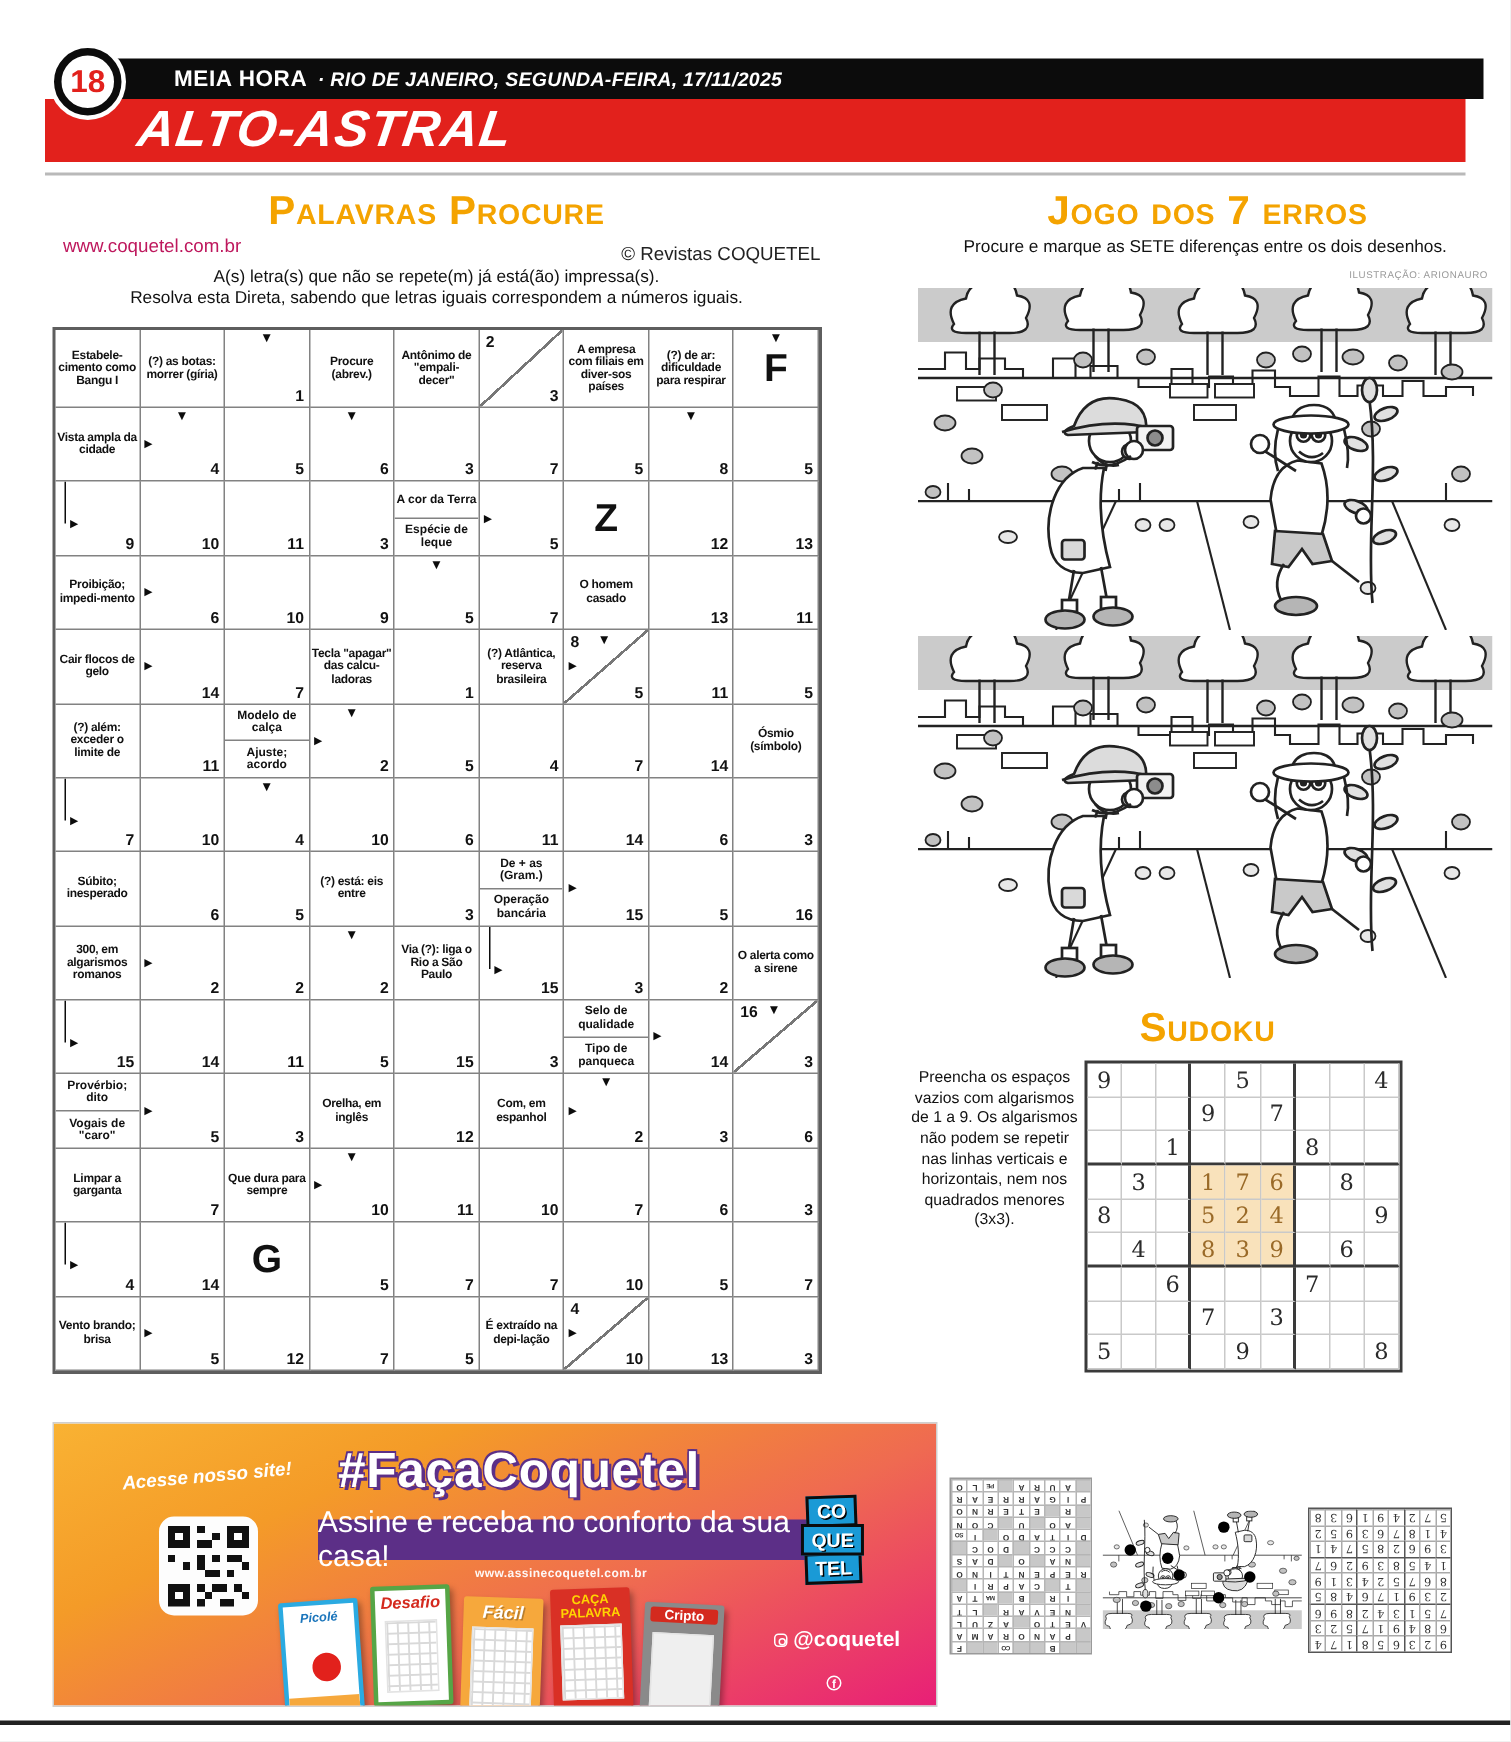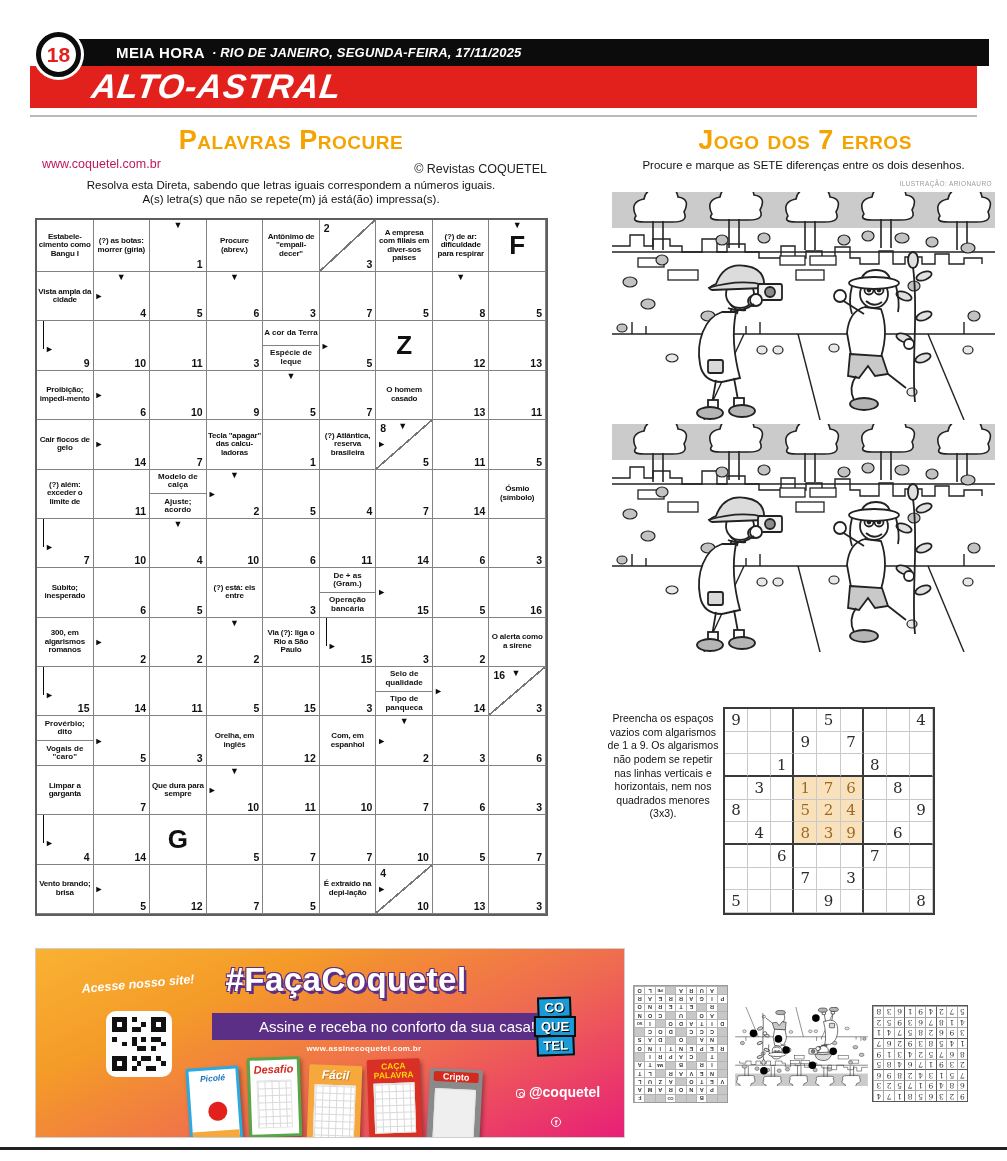--- a/index.html
+++ b/index.html
@@ -82,22 +82,22 @@
   .ad { position:absolute; left:35px; top:948px; width:590px; height:190px; border:1px solid #cfcfcf;
         background:linear-gradient(155deg,#f9b233 0%,#f49b28 28%,#ef6a51 62%,#e81f77 100%); overflow:hidden; }
   .ad-access { position:absolute; left:38px; top:28px; width:128px; text-align:center; color:#fff;
                font-weight:bold; font-style:italic; font-size:12.5px; line-height:1.15; transform:rotate(-5deg); }
   .ad-qr { position:absolute; left:70px; top:62px; width:66px; height:66px; background:#fdfdfd;
            border-radius:10px; display:flex; align-items:center; justify-content:center; }
   .ad-hash { position:absolute; left:150px; top:12px; width:320px; text-align:center; color:#fff;
              font-weight:900; font-size:33px; letter-spacing:.5px;
              text-shadow:2.5px 2.5px 0 #5c2f87, -1px -1px 0 #5c2f87, 1px -1px 0 #5c2f87, -1px 1px 0 #5c2f87; }
   .ad-bar { position:absolute; left:176px; top:64px; width:336px; height:27px; background:#5c2f87;
-            color:#fff; display:flex; align-items:center; justify-content:center; font-size:15px;padding-left:34px; }
-  .ad-url { position:absolute; left:160px; top:95px; width:336px; text-align:center; color:#fff;
+            color:#fff; display:flex; align-items:center; justify-content:center; font-size:20px; }
+  .ad-url { position:absolute; left:170px; top:95px; width:336px; text-align:center; color:#fff;
             font-weight:bold; font-size:8px; opacity:.95; letter-spacing:.3px; }
   .ad-books { position:absolute; left:152px; top:108px; display:flex; gap:7px; align-items:flex-start; }
   .bk { width:53px; height:80px; border-radius:2px; box-shadow:2px 3px 4px rgba(0,0,0,.35);
         position:relative; overflow:hidden; background:#fff; }
   .bk .t { position:absolute; top:3px; left:0; right:0; text-align:center; font-weight:900; font-size:9px; z-index:2; }
   .bk .gridpat { position:absolute; left:6px; right:6px; top:20px; bottom:6px; background:#fff;
         background-image:linear-gradient(#d9d9d9 1px,transparent 1px),linear-gradient(90deg,#d9d9d9 1px,transparent 1px);
         background-size:7px 7px; border:1px solid #e3e3e3; }
   .bk1 { border:3px solid #2baae1; margin-top:10px; transform:rotate(-4deg); }
   .bk1 .t { color:#1b75bb; font-style:italic; font-size:8.5px; }
@@ -162,22 +162,22 @@
   </div>
   <div class="redbar">
     <span class="section-title">ALTO-ASTRAL</span>
   </div>
   <div class="divider"></div>
 
   <div class="orange-title cw-title">Palavras Procure</div>
   <div class="cw-site">www.coquetel.com.br</div>
   <div class="cw-copy">© Revistas COQUETEL</div>
   <div class="cw-inst">
+    <div>A(s) letra(s) que não se repete(m) já está(ão) impressa(s).</div>
     <div>Resolva esta Direta, sabendo que letras iguais correspondem a números iguais.</div>
-    <div>A(s) letra(s) que não se repete(m) já está(ão) impressa(s).</div>
   </div>
   <div class="cw-grid" id="cw-grid">
       <div class="cw-cell clue">Estabele-cimento como Bangu I</div>
       <div class="cw-cell clue">(?) as botas: morrer (gíria)</div>
       <div class="cw-cell">
         <span class="cw-num">1</span>
         <span class="ar ar-down">▼</span>
       </div>
       <div class="cw-cell clue">Procure (abrev.)</div>
       <div class="cw-cell clue">Antônimo de "empali-decer"</div>
@@ -765,20 +765,21 @@
     <ellipse cx="262" cy="91" rx="25" ry="6"></ellipse>
     <path d="M240,94 q-4,16 0,28 M284,94 q4,16 2,26" fill="none"></path>
     <path d="M238,162 l32,2 l6,18 l-13,2 l-7,-10 l-9,12 l-11,-2 z" fill="#c9c9c9"></path>
     <path d="M244,184 q-8,12 -2,24" fill="none"></path>
     <ellipse cx="252" cy="212" rx="14" ry="6" fill="#b5b5b5"></ellipse>
     <path d="M276,182 l18,14" fill="none"></path>
     <circle cx="297" cy="152" r="5"></circle>
   </g>
       </svg></div>
 
+  <div class="orange-title su-title">Sudoku</div>
   <div class="su-inst">Preencha os espaços vazios com algarismos de 1 a 9. Os algarismos não podem se repetir nas linhas verticais e horizontais, nem nos quadrados menores (3x3).</div>
   <div class="su-grid" id="su-grid">
       <div class="su-cell">9</div>
       <div class="su-cell"></div>
       <div class="su-cell br3"></div>
       <div class="su-cell"></div>
       <div class="su-cell">5</div>
       <div class="su-cell br3"></div>
       <div class="su-cell"></div>
       <div class="su-cell"></div>

